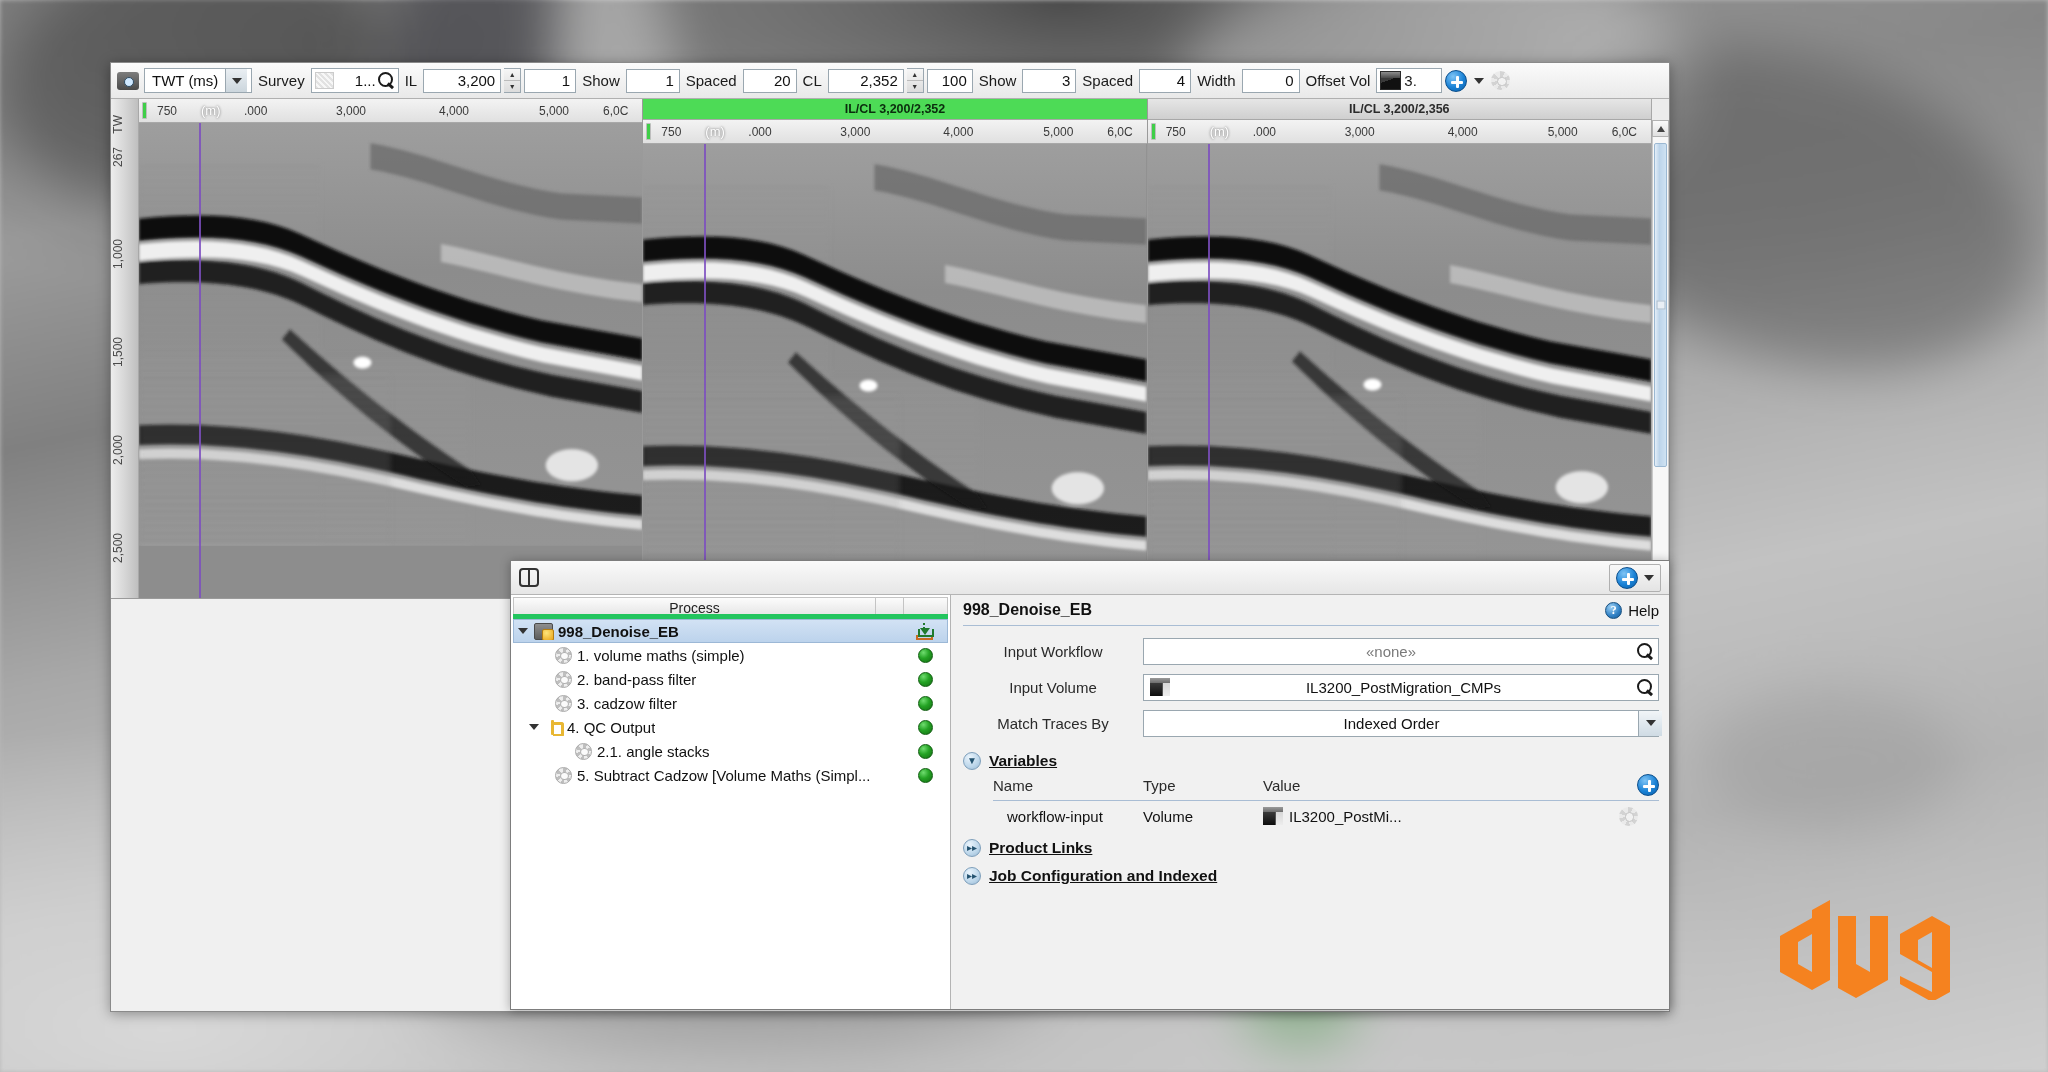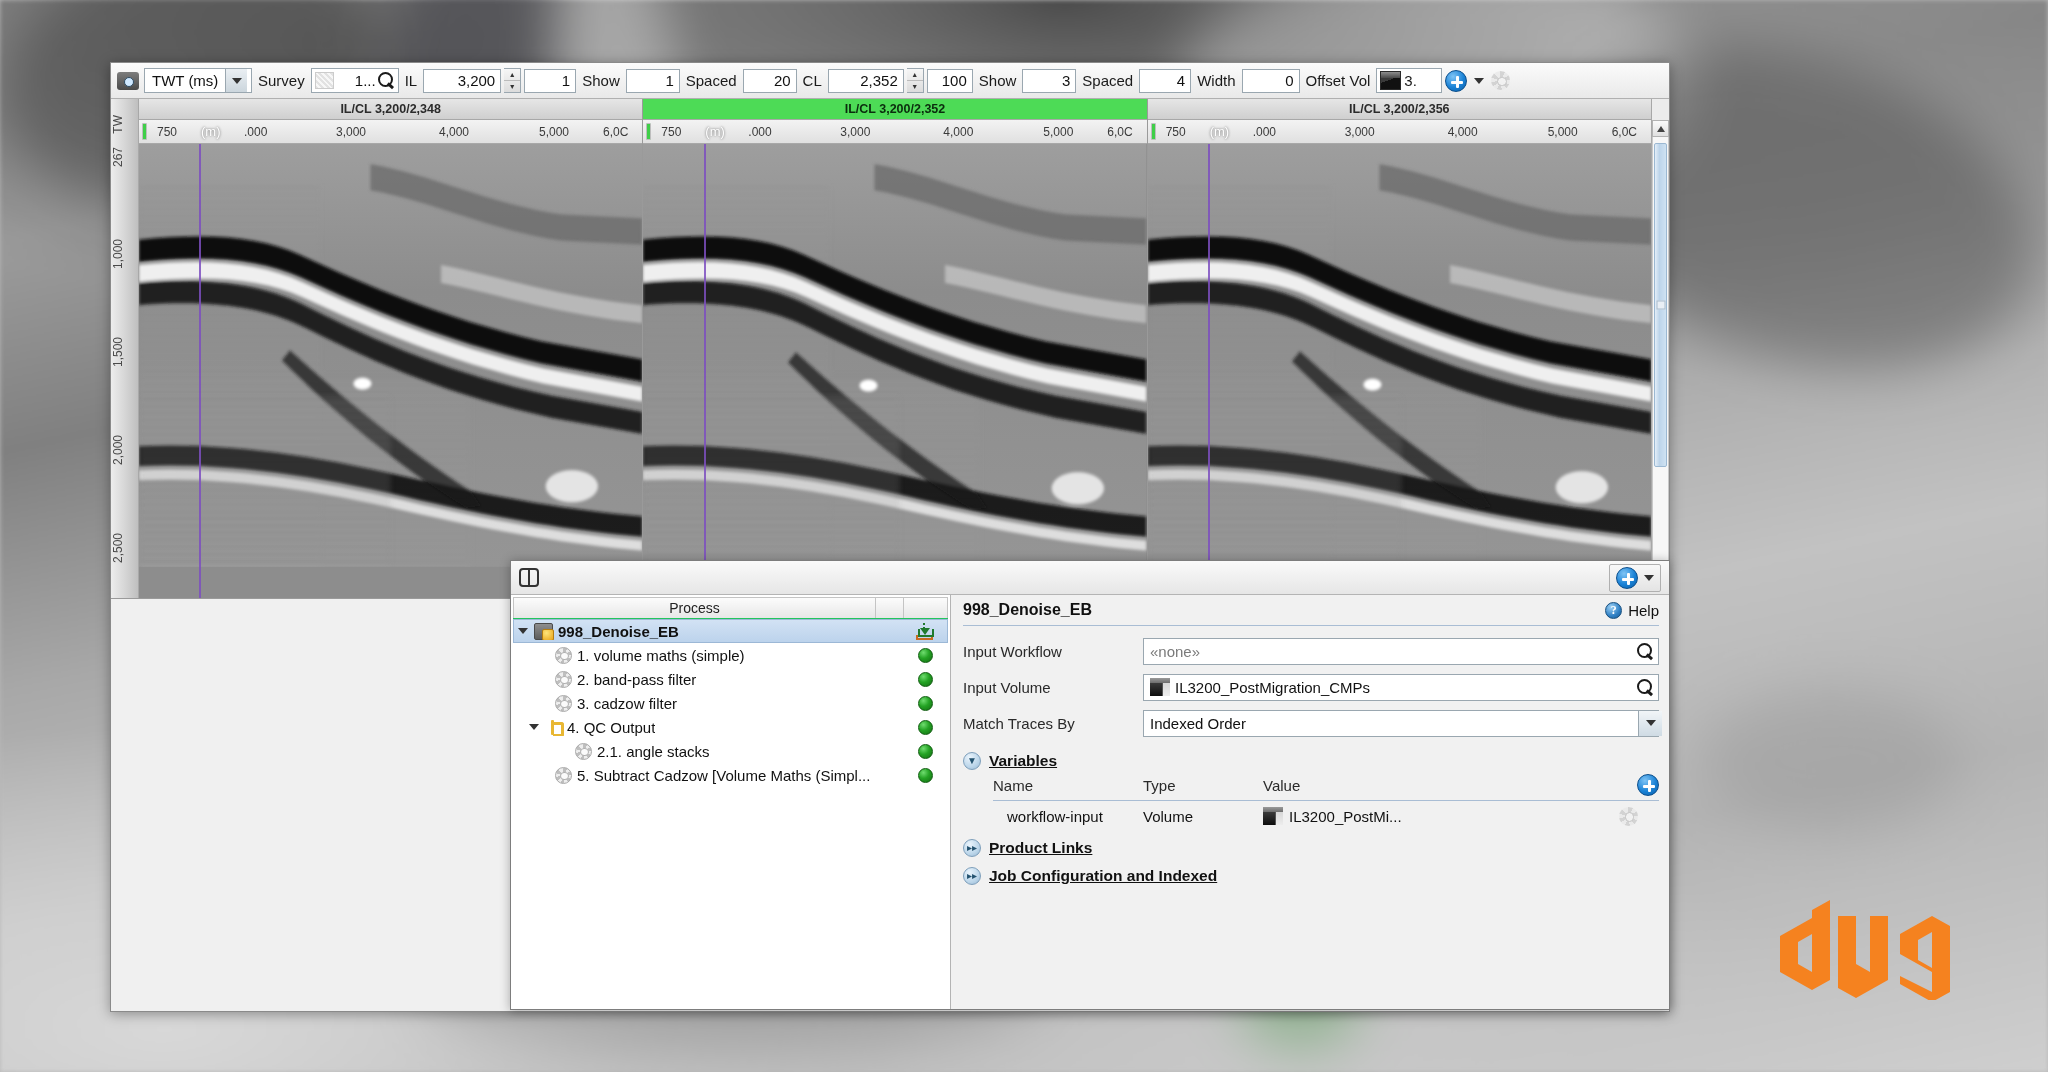--- a/index.html
+++ b/index.html
@@ -341,21 +341,21 @@
     width: 440px; flex: 0 0 440px;
     background: #ffffff;
     border-right: 1px solid #b4b4b4;
     display: flex; flex-direction: column;
     padding: 2px 2px 0 2px;
   }
   #process-header {
     display: flex;
     height: 22px; min-height: 22px;
     font-size: 14px; color: #222;
-    border-bottom: 1px solid #22c55e;
+    border-bottom: 5px solid #22c55e;
   }
   #process-header .h-main {
     flex: 1; text-align: center; line-height: 21px;
     background: linear-gradient(#fcfcfc,#e7e7e7);
     border: 1px solid #c4c4c4; border-bottom: none;
   }
   #process-header .h-col {
     width: 28px; background: linear-gradient(#fcfcfc,#e7e7e7);
     border: 1px solid #c4c4c4; border-left: none; border-bottom: none;
   }
@@ -463,21 +463,21 @@
   .help-icon {
     width: 17px; height: 17px; border-radius: 50%;
     background: radial-gradient(circle at 34% 28%, #9fd2f5 0%, #2e7fc4 60%, #1b5a92 100%);
     border: 1px solid #174f7f;
     color: #fff; font-size: 12px; font-weight: bold;
     display:flex; align-items:center; justify-content:center;
     font-family: "Liberation Serif", serif;
   }
   .prop-row {
     display: flex; align-items: center;
-    height: 30px; margin-bottom: 6px;
+    height: 30px; margin-bottom: 6px; text-align: center;
   }
   .prop-label { width: 180px; flex: 0 0 180px; font-size: 15px; color: #2a2a2a; }
   .prop-control {
     flex: 1; min-width: 0; height: 27px;
     border: 1px solid #9aa7b0; background: #fff;
     display: flex; align-items: center; gap: 5px;
     padding: 0 4px 0 6px;
     font-size: 15px; color: #111;
   }
   .prop-control .val { flex: 1; white-space: nowrap; overflow: hidden; text-overflow: ellipsis; }
@@ -650,21 +650,20 @@
       <span class="tk" style="top:140px">1,000</span>
       <span class="tk" style="top:238px">1,500</span>
       <span class="tk" style="top:336px">2,000</span>
       <span class="tk" style="top:434px">2,500</span>
     </div>
 
     <div id="panels-wrap">
       <div id="panel-row">
 
         <div class="panel">
-          <div class="panel-title">IL/CL 3,200/2,348</div>
           <div class="panel-ruler">
             <span class="handle"></span>
             <span class="rv" style="left:18px">750</span>
             <span class="munit" style="left:62px">(m)</span>
             <span class="rv" style="left:105px">.000</span>
             <span class="rv" style="left:197px">3,000</span>
             <span class="rv" style="left:300px">4,000</span>
             <span class="rv" style="left:400px">5,000</span>
             <span class="rv" style="left:464px">6,0C</span>
           </div>

